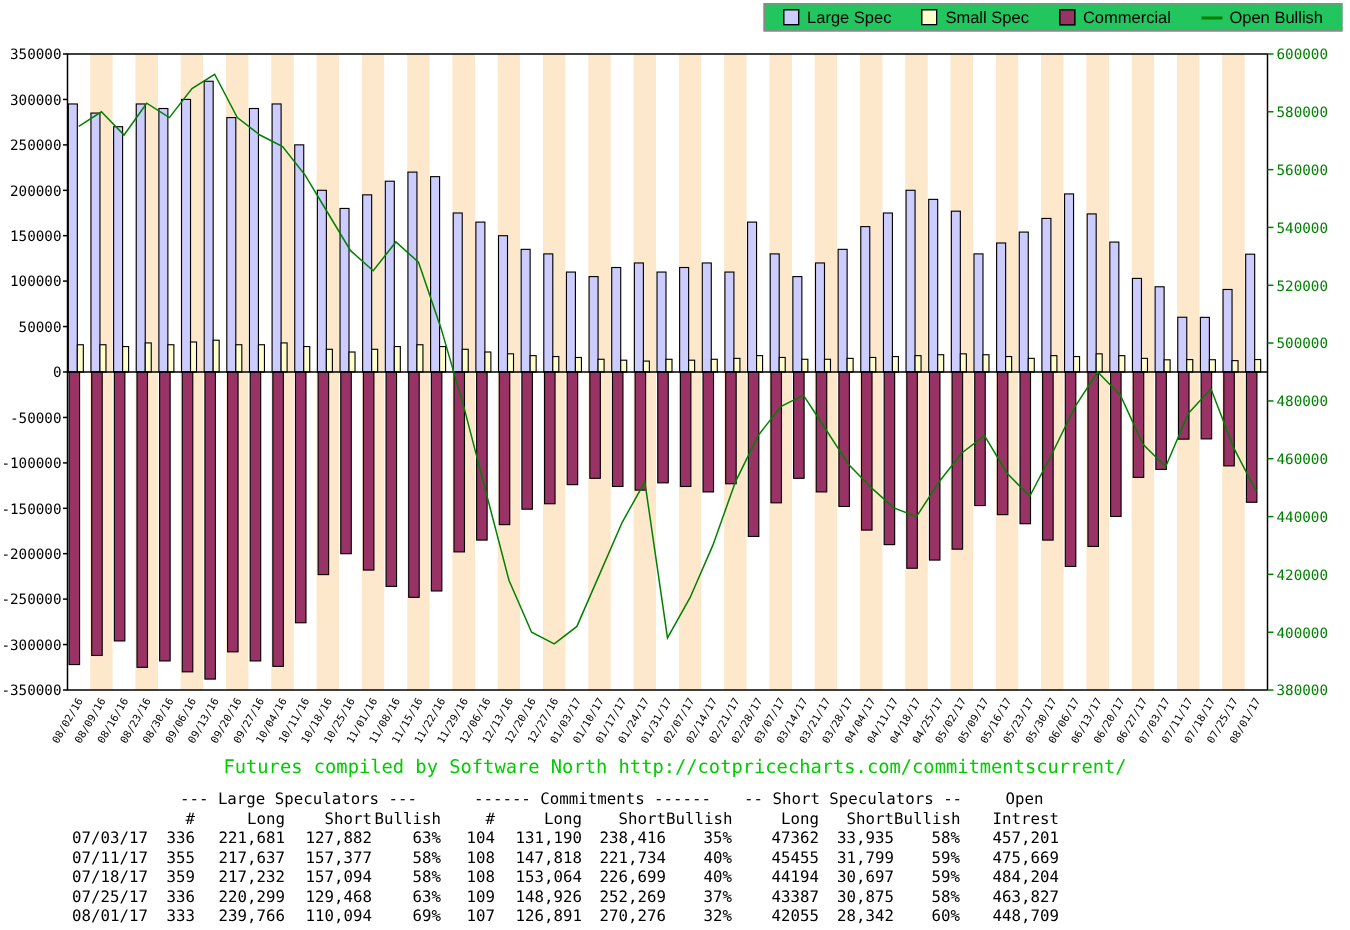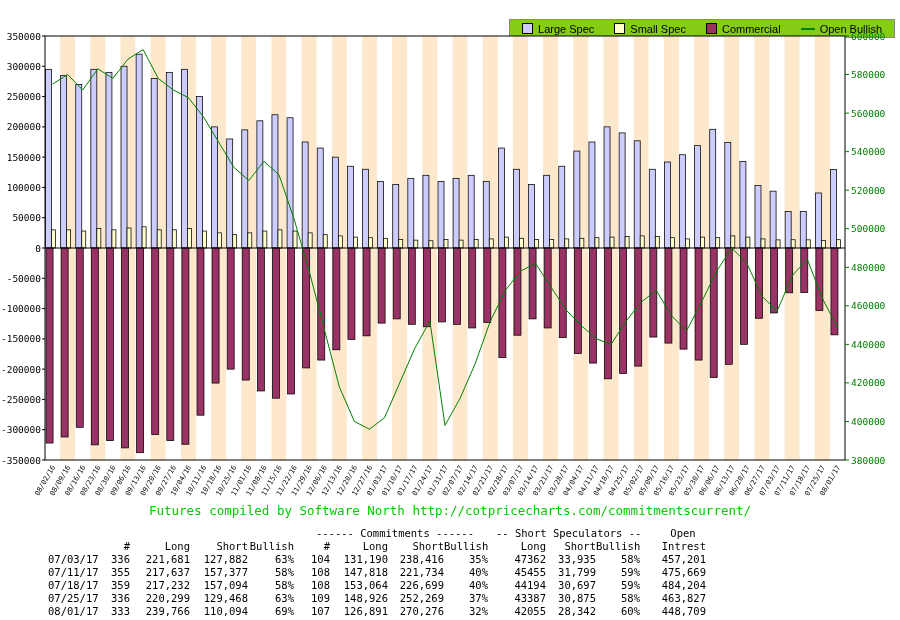--- a/index.html
+++ b/index.html
@@ -1,19 +1,19 @@
 <!DOCTYPE html>
 <html><head>
 <meta charset="utf-8">
 <style>
   html,body{margin:0;padding:0;background:#fff;}
   .screen{position:relative;width:900px;height:620px;background:#fff;overflow:hidden;
           font-family:"Liberation Sans",sans-serif;color:#000;}
   .titles{position:absolute;top:1px;left:4px;font-size:11px;font-weight:bold;line-height:11px;}
-  .legend{position:absolute;top:19px;right:5px;background:#84cc16;border:1px solid #8a8a8a;
+  .legend{position:absolute;top:2px;right:5px;background:#22c55e;border:1px solid #8a8a8a;
           display:flex;align-items:center;gap:20px;padding:2px 12px;font-size:11px;height:13px;}
   .legend-item{display:flex;align-items:center;}
   .swatch{display:inline-block;width:9px;height:9px;border:1px solid #000;margin-right:5px;}
   .swatch.line{width:14px;height:2px;border:none;}
   #cot-chart{position:absolute;top:0;left:0;}
   #cot-chart text{font-family:"DejaVu Sans Mono",monospace;}
   .credit{position:absolute;top:503px;left:0;width:100%;text-align:center;
           font-family:"DejaVu Sans Mono",monospace;font-size:12.5px;}
   .credit a{color:inherit;text-decoration:none;cursor:pointer;text-align:center;}
   .cot-table{position:absolute;top:527px;left:48px;font-family:"DejaVu Sans Mono",monospace;
@@ -374,20 +374,21 @@
       <text x="825.4" y="467" text-anchor="end" font-size="7" fill="#000" transform="rotate(-60 825.4 467)">07/25/17</text>
       <text x="840.5" y="467" text-anchor="end" font-size="7" fill="#000" transform="rotate(-60 840.5 467)">08/01/17</text>
     </svg>
 
   <div class="credit" style="color: rgb(0, 204, 0);">
     <span>Futures compiled by Software North</span> <a>http://cotpricecharts.com/commitmentscurrent/</a>
   </div>
 
   <div class="cot-table">
     <div class="group-row">
+      <span class="gh1">--- Large Speculators ---</span>
       <span class="gh2">------ Commitments ------</span>
       <span class="gh3">-- Short Speculators --</span>
       <span class="gh4">Open</span>
     </div>
     <div id="table-head" class="trow"><span style="width: 56px; text-align: left;"></span><span style="width: 26px; text-align: right;">#</span><span style="width: 60px; text-align: right;">Long</span><span style="width: 58px; text-align: right;">Short</span><span style="width: 46px; text-align: right;">Bullish</span><span style="width: 8px;"></span><span style="width: 28px; text-align: right;">#</span><span style="width: 58px; text-align: right;">Long</span><span style="width: 56px; text-align: right;">Short</span><span style="width: 44px; text-align: right;">Bullish</span><span style="width: 8px;"></span><span style="width: 50px; text-align: right;">Long</span><span style="width: 50px; text-align: right;">Short</span><span style="width: 44px; text-align: right;">Bullish</span><span style="width: 4px;"></span><span style="width: 62px; text-align: right;">Intrest</span></div>
     <div id="table-body">
         <div class="trow"><span style="width: 56px; text-align: left;">07/03/17</span><span style="width: 26px; text-align: right;">336</span><span style="width: 60px; text-align: right;">221,681</span><span style="width: 58px; text-align: right;">127,882</span><span style="width: 46px; text-align: right;">63%</span><span style="width: 8px;"></span><span style="width: 28px; text-align: right;">104</span><span style="width: 58px; text-align: right;">131,190</span><span style="width: 56px; text-align: right;">238,416</span><span style="width: 44px; text-align: right;">35%</span><span style="width: 8px;"></span><span style="width: 50px; text-align: right;">47362</span><span style="width: 50px; text-align: right;">33,935</span><span style="width: 44px; text-align: right;">58%</span><span style="width: 4px;"></span><span style="width: 62px; text-align: right;">457,201</span></div>
         <div class="trow"><span style="width: 56px; text-align: left;">07/11/17</span><span style="width: 26px; text-align: right;">355</span><span style="width: 60px; text-align: right;">217,637</span><span style="width: 58px; text-align: right;">157,377</span><span style="width: 46px; text-align: right;">58%</span><span style="width: 8px;"></span><span style="width: 28px; text-align: right;">108</span><span style="width: 58px; text-align: right;">147,818</span><span style="width: 56px; text-align: right;">221,734</span><span style="width: 44px; text-align: right;">40%</span><span style="width: 8px;"></span><span style="width: 50px; text-align: right;">45455</span><span style="width: 50px; text-align: right;">31,799</span><span style="width: 44px; text-align: right;">59%</span><span style="width: 4px;"></span><span style="width: 62px; text-align: right;">475,669</span></div>
         <div class="trow"><span style="width: 56px; text-align: left;">07/18/17</span><span style="width: 26px; text-align: right;">359</span><span style="width: 60px; text-align: right;">217,232</span><span style="width: 58px; text-align: right;">157,094</span><span style="width: 46px; text-align: right;">58%</span><span style="width: 8px;"></span><span style="width: 28px; text-align: right;">108</span><span style="width: 58px; text-align: right;">153,064</span><span style="width: 56px; text-align: right;">226,699</span><span style="width: 44px; text-align: right;">40%</span><span style="width: 8px;"></span><span style="width: 50px; text-align: right;">44194</span><span style="width: 50px; text-align: right;">30,697</span><span style="width: 44px; text-align: right;">59%</span><span style="width: 4px;"></span><span style="width: 62px; text-align: right;">484,204</span></div>
         <div class="trow"><span style="width: 56px; text-align: left;">07/25/17</span><span style="width: 26px; text-align: right;">336</span><span style="width: 60px; text-align: right;">220,299</span><span style="width: 58px; text-align: right;">129,468</span><span style="width: 46px; text-align: right;">63%</span><span style="width: 8px;"></span><span style="width: 28px; text-align: right;">109</span><span style="width: 58px; text-align: right;">148,926</span><span style="width: 56px; text-align: right;">252,269</span><span style="width: 44px; text-align: right;">37%</span><span style="width: 8px;"></span><span style="width: 50px; text-align: right;">43387</span><span style="width: 50px; text-align: right;">30,875</span><span style="width: 44px; text-align: right;">58%</span><span style="width: 4px;"></span><span style="width: 62px; text-align: right;">463,827</span></div>

